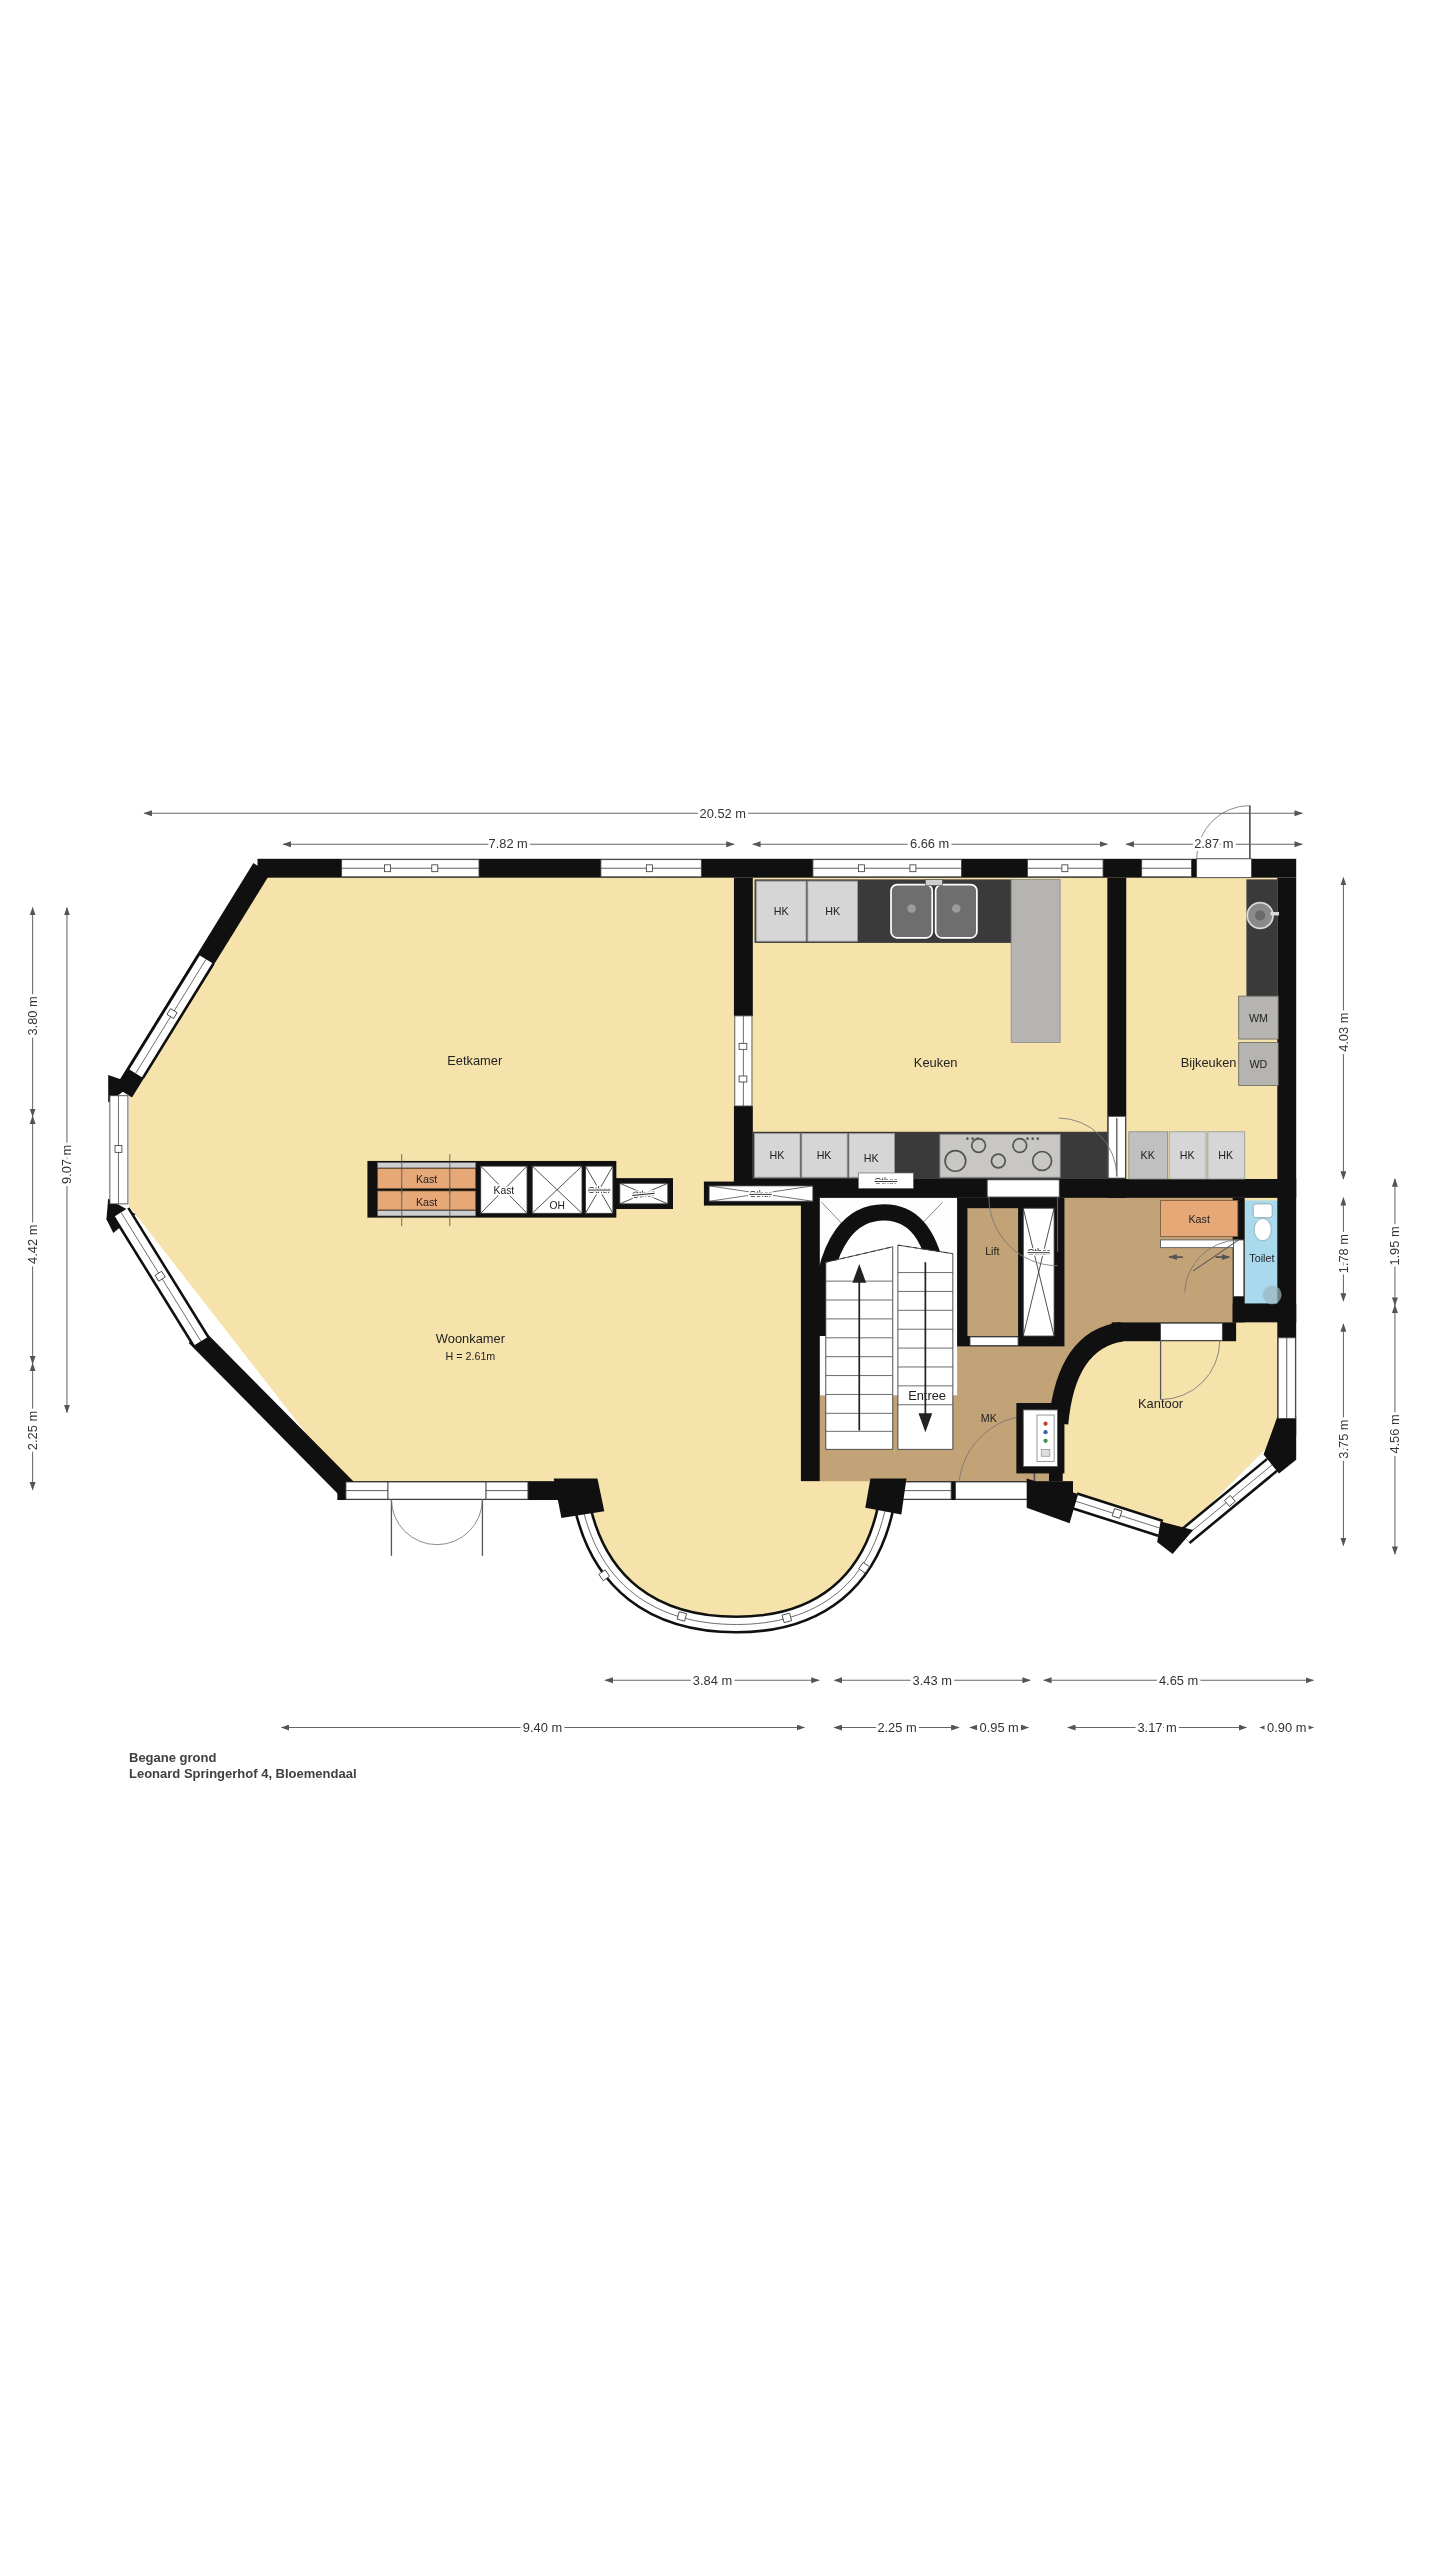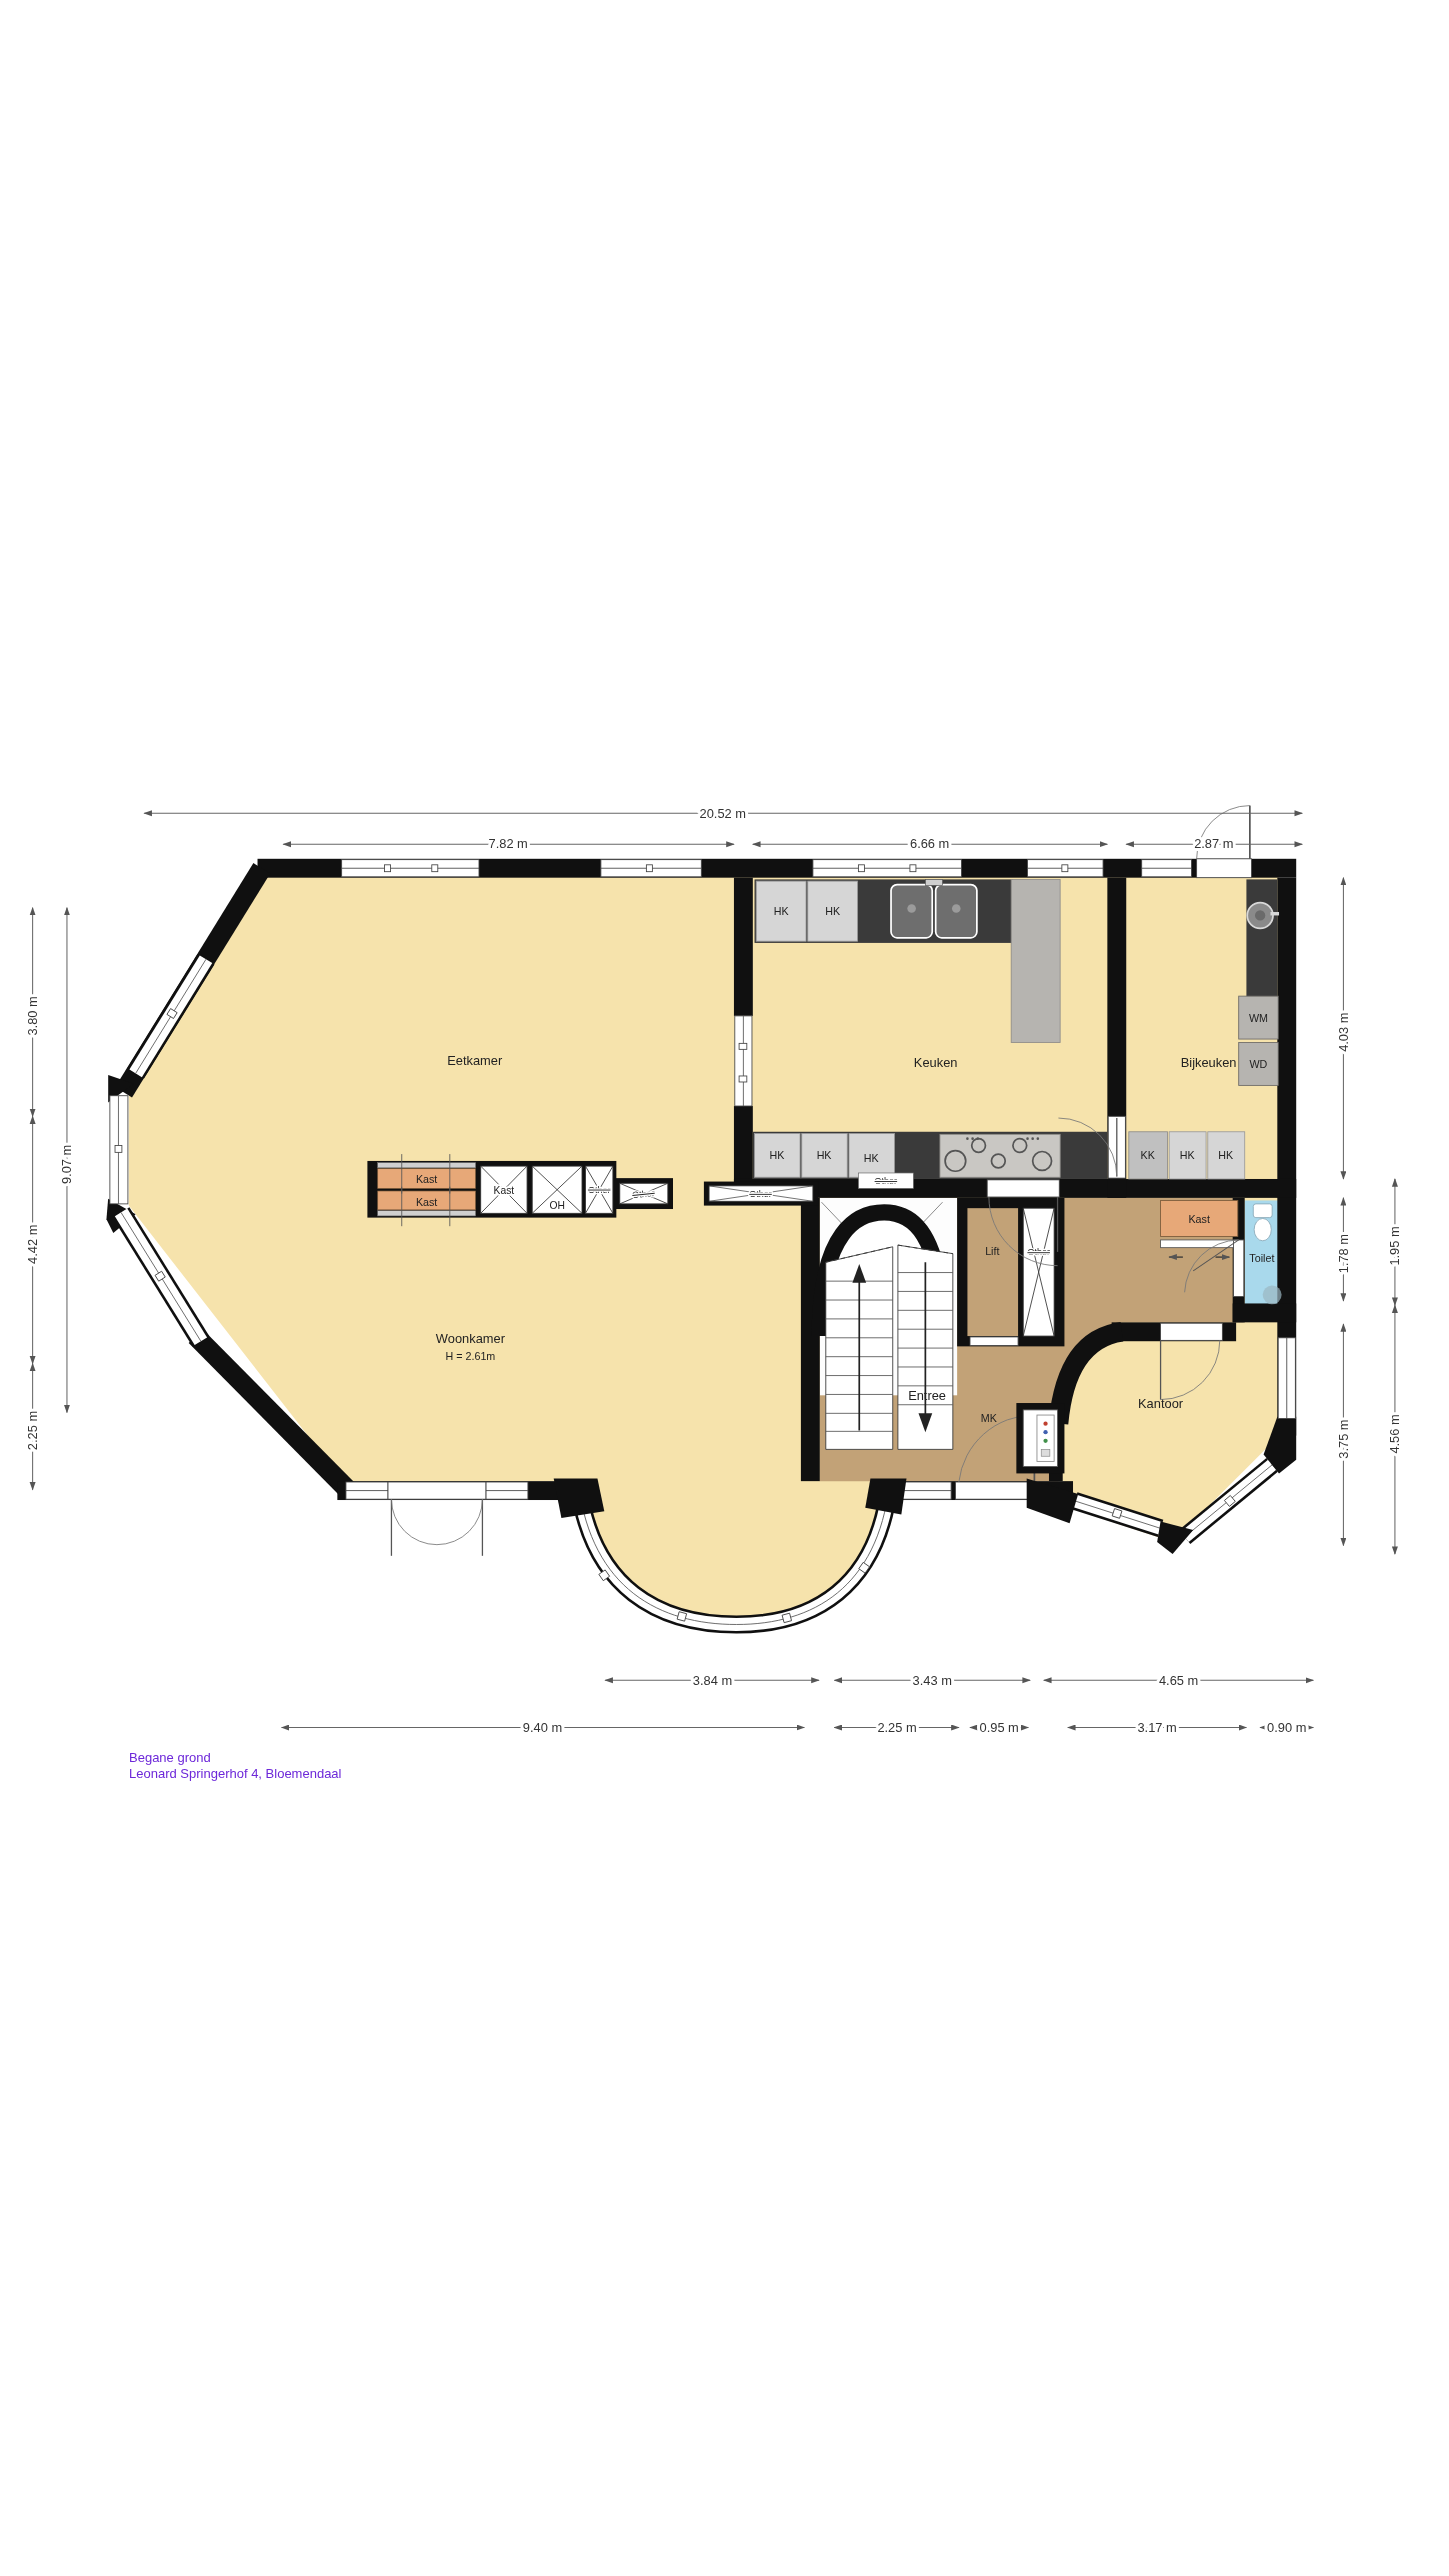--- a/index.html
+++ b/index.html
@@ -8,21 +8,21 @@
   text{font-family:"Liberation Sans",sans-serif;}
   .dimlbl{font-size:15px;fill:#333;paint-order:stroke;stroke:#fff;stroke-width:7px;stroke-linejoin:round;}
   .roomlbl{font-size:15px;fill:#222;}
   .sublbl{font-size:12.5px;fill:#222;}
   .smalllbl{font-size:12px;fill:#222;paint-order:stroke;stroke:#fff;stroke-width:4px;stroke-linejoin:round;}
   .tinylbl{font-size:10.5px;fill:#222;paint-order:stroke;stroke:#fff;stroke-width:3px;stroke-linejoin:round;}
   .strike{text-decoration:line-through;}
   .dim{stroke:#666;stroke-width:1.2;}
   .wall{fill:#101010;}
   .winband{fill:#fff;stroke:#444;stroke-width:1;}
-  .title-block{position:absolute;left:129px;top:1750px;font-size:13px;font-weight:normal;color:#6d28d9;line-height:16.3px;}
+  .title-block{position:absolute;left:129px;top:1750px;font-size:13px;font-weight:bold;color:#404040;line-height:16.3px;}
 </style>
 </head>
 <body>
 
 <svg id="plan-svg" width="1449" height="2576" viewBox="0 0 1688 3000">
   <defs>
     <marker id="ar" markerWidth="10" markerHeight="8" refX="9" refY="3.5" orient="auto" markerUnits="userSpaceOnUse">
       <path d="M0,0 L10,3.5 L0,7 Z" fill="#555"></path>
     </marker>
     <marker id="al" markerWidth="10" markerHeight="8" refX="1" refY="3.5" orient="auto" markerUnits="userSpaceOnUse">

